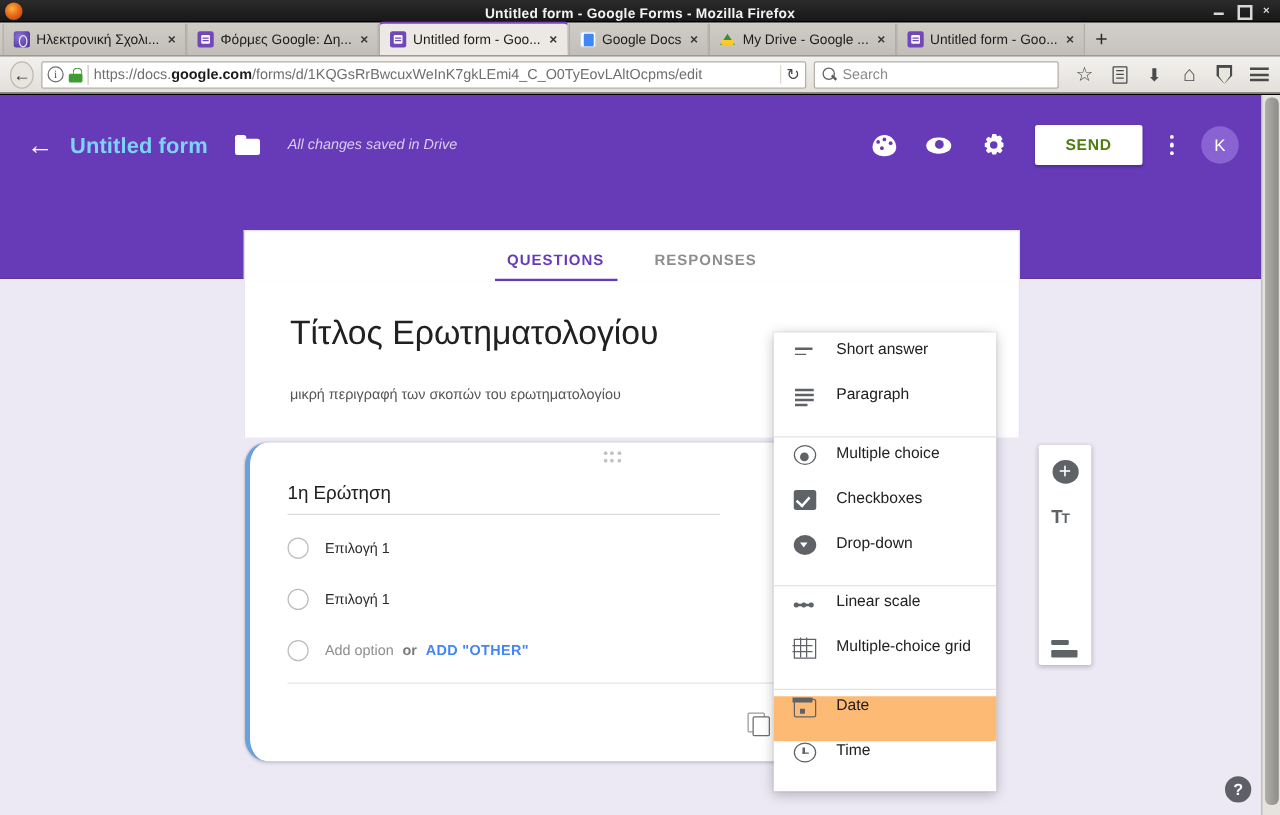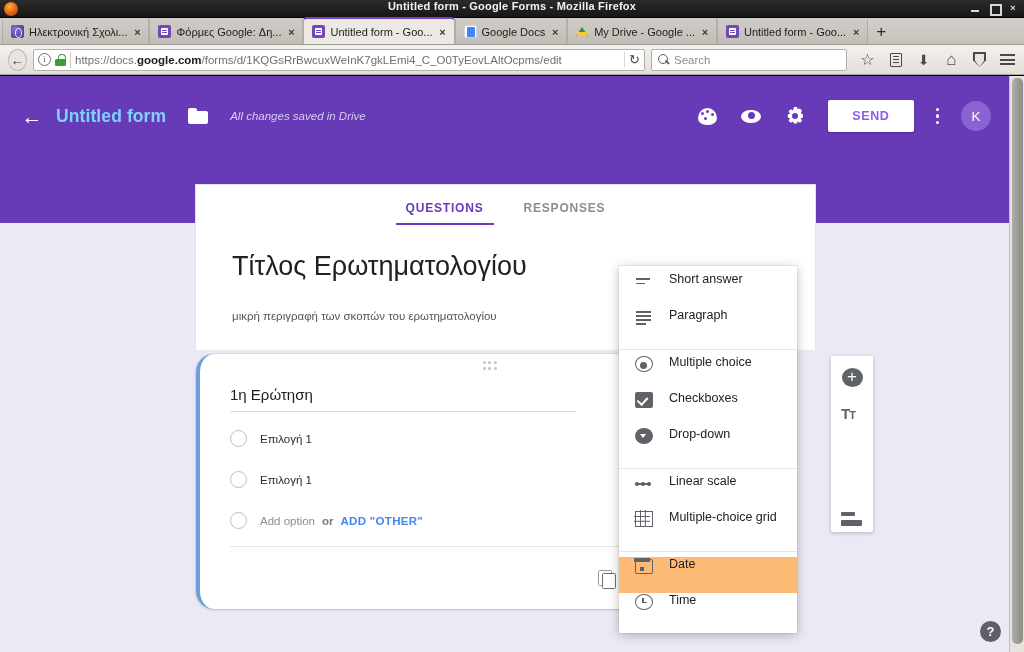--- a/index.html
+++ b/index.html
@@ -8,21 +8,21 @@
     overflow: hidden;
     font-family: "Liberation Sans", sans-serif;
     background: #000;
   }
   #app { position: relative; width: 1024px; height: 652px; overflow: hidden; }
 
   
   .titlebar {
     position: absolute; top: 0; left: 0; width: 1024px; height: 18px;
     background: linear-gradient(to bottom, #2b2b2b 0%, #171717 100%);
-    display: flex; align-items: flex-start; justify-content: center;
+    display: flex; align-items: flex-end; justify-content: center;
     border-bottom: 1px solid #000;
   }
   .titlebar .tb-title {
     color: #f2f2f2; font-size: 11px; font-weight: bold;
     letter-spacing: .2px; white-space: nowrap;
   }
   .tb-ff-logo {
     position: absolute; left: 4px; top: 2px; width: 14px; height: 14px;
     border-radius: 50%;
     background: radial-gradient(circle at 40% 35%, #ffb13b 0%, #e96a1b 45%, #a33c0f 100%);
@@ -272,21 +272,21 @@
   .gear {
     width: 18px; height: 18px; background:#fff; border-radius: 4px;
     position: relative;
     clip-path: polygon(42% 0,58% 0,63% 11%,76% 8%,87% 22%,80% 33%,92% 42%,92% 58%,80% 63%,87% 76%,76% 87%,63% 80%,58% 92%,42% 92%,37% 80%,24% 87%,13% 76%,20% 63%,8% 58%,8% 42%,20% 37%,13% 24%,24% 13%,37% 20%);
   }
   .gear::after {
     content:""; position:absolute; left:6px; top:6px; width:6px; height:6px;
     border-radius:50%; background:#673AB7;
   }
   .send-btn {
-    background:#fff; color:#8b5cf6; font-size: 12.5px; font-weight:bold;
+    background:#fff; color:#4d7c0f; font-size: 12.5px; font-weight:bold;
     letter-spacing: .6px; padding: 9px 24px; border-radius: 2px;
     box-shadow: 0 1px 2px rgba(0,0,0,.25);
   }
   .kebab { display:flex; flex-direction:column; gap:3px; align-items:center;}
   .kebab i { width:3.5px; height:3.5px; border-radius:50%; background:#fff;}
   .avatar {
     width: 30px; height: 30px; border-radius:50%;
     background:#8a63d2; color:#fff; font-size:13.5px;
     display:flex; align-items:center; justify-content:center;
   }

